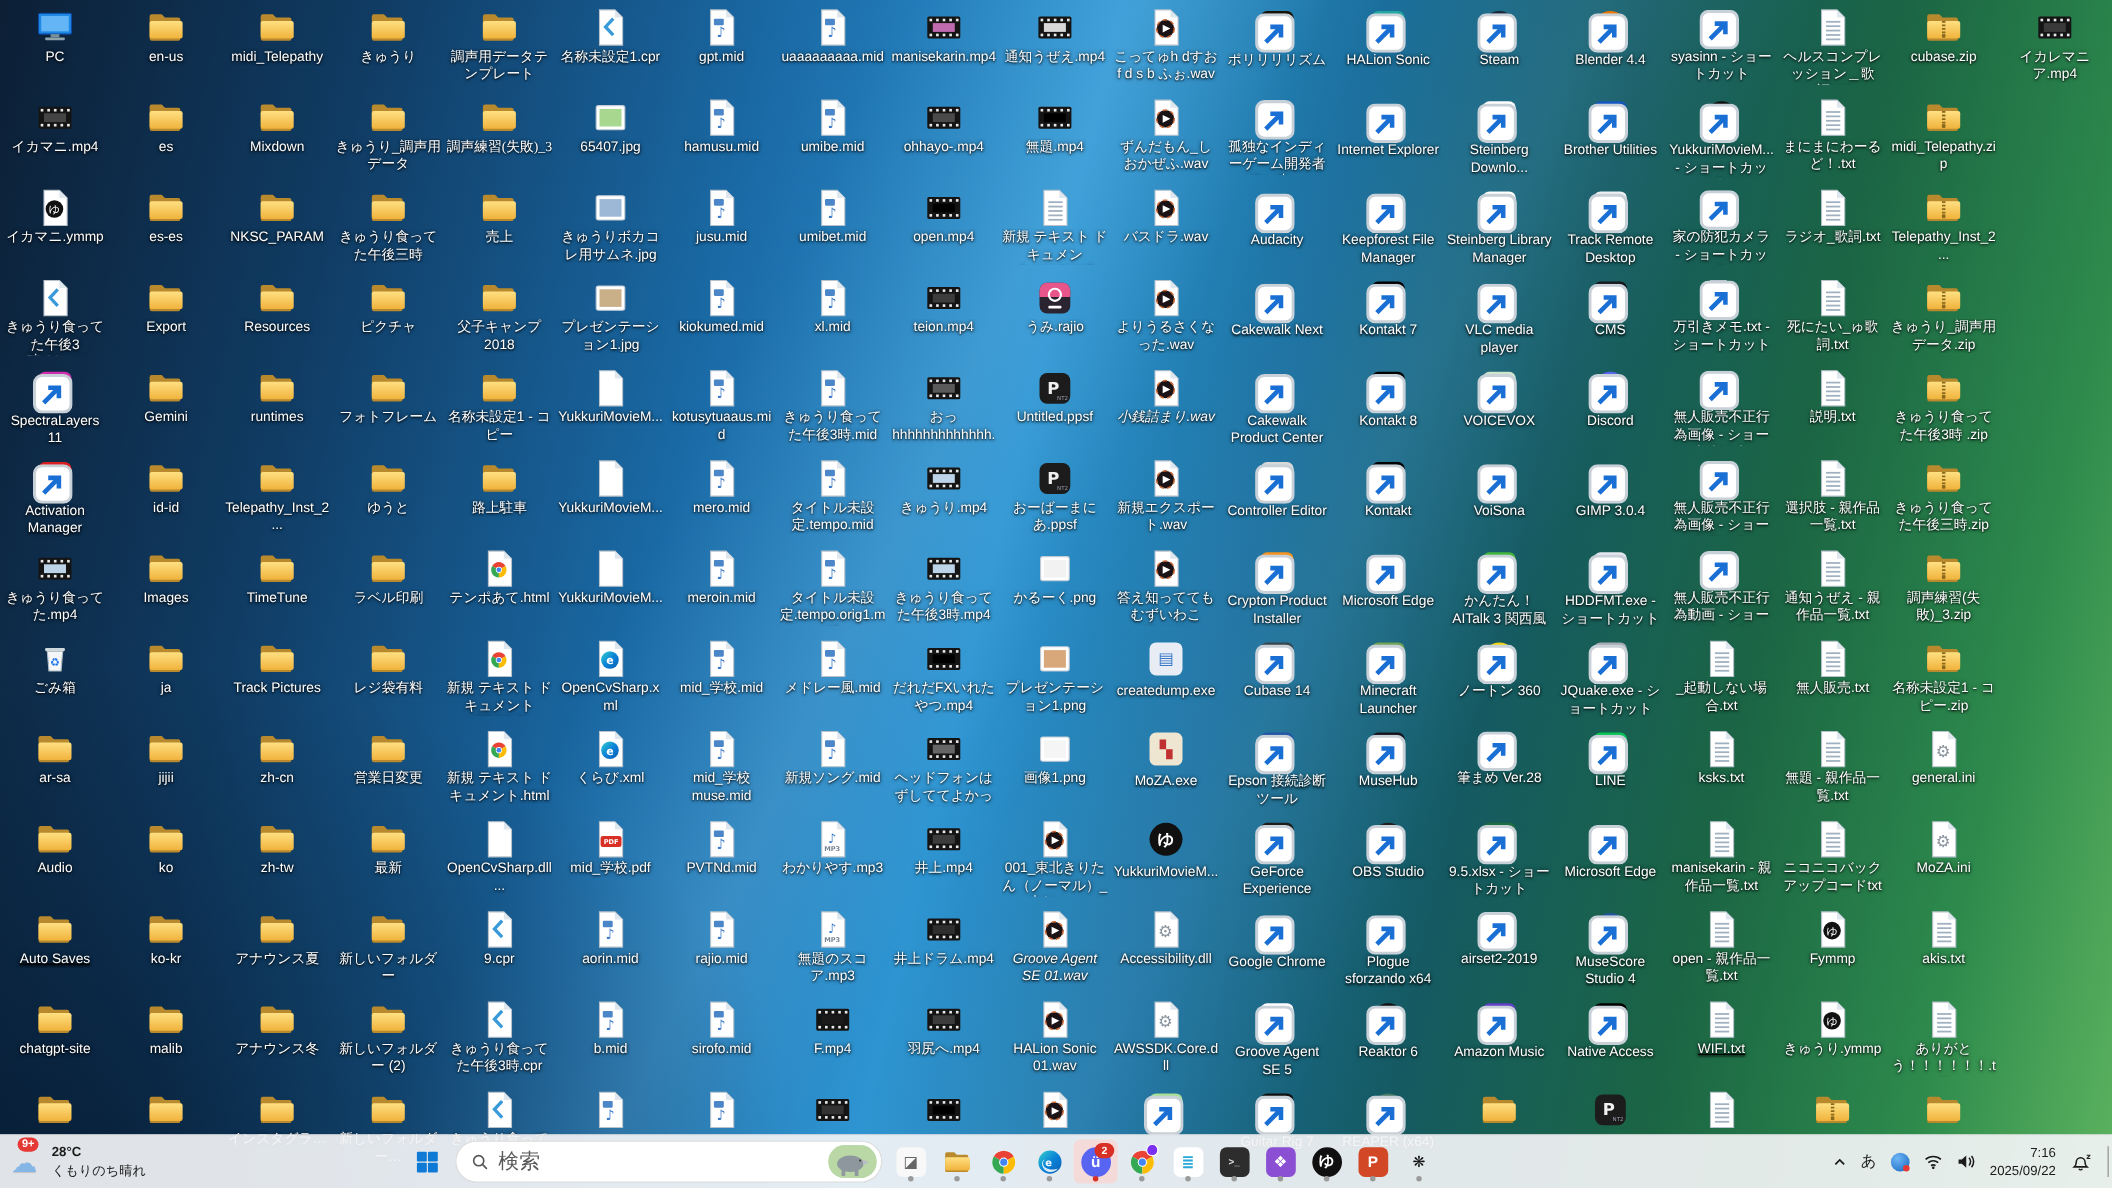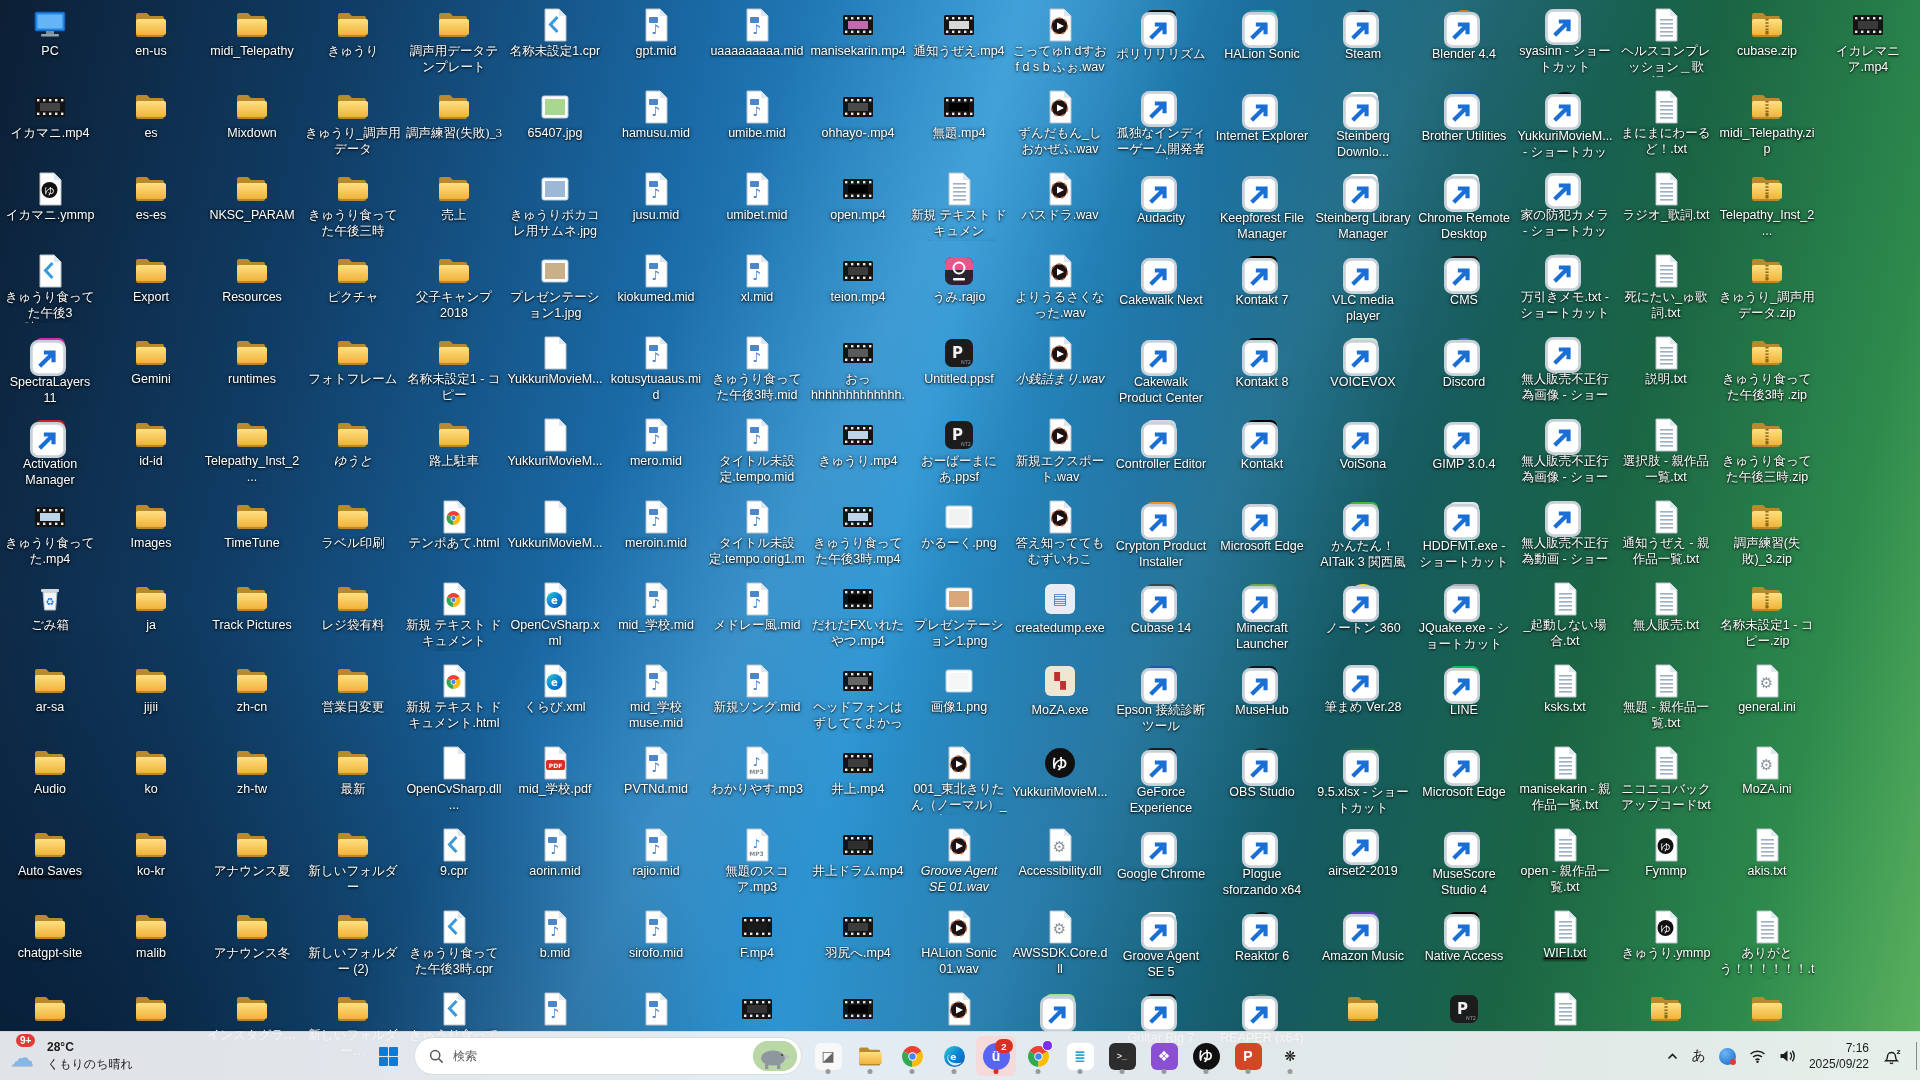--- a/index.html
+++ b/index.html
@@ -38,21 +38,21 @@
   .tbdot{position:absolute;bottom:2px;left:50%;transform:translateX(-50%);width:5px;height:5px;border-radius:3px;background:#9a9a9a;}
   .tbdot.red{background:#d93025;}
   .tbbadge{position:absolute;top:3px;right:3px;min-width:14px;height:14px;border-radius:8px;background:#d93025;color:#fff;
     font-size:9.5px;font-weight:bold;display:flex;align-items:center;justify-content:center;padding:0 2px;}
   .pbadge{position:absolute;top:4px;right:5px;width:9px;height:9px;border-radius:5px;border:1.5px solid #fff;}
   #winlogo{width:19px;height:19px;display:grid;grid-template-columns:9px 9px;grid-template-rows:9px 9px;gap:1px;}
   #winlogo i{background:#0e7ad6;border-radius:1px;}
   #searchpill{height:38px;width:388px;background:#fff;border:1px solid #dcdcdc;border-radius:20px;
     display:flex;align-items:center;padding:0 4px 0 14px;gap:9px;box-sizing:border-box;}
   #searchpill .mag{width:15px;height:15px;}
-  #searchtext{font-size:12px;color:#5a5a5a;flex:1;}
+  #searchtext{font-size:19px;color:#5a5a5a;flex:1;}
   #searchimg{width:44px;height:30px;border-radius:15px;overflow:hidden;background:linear-gradient(#cfe8c0,#9ec98e);}
   .tbic{width:27px;height:27px;border-radius:6px;display:flex;align-items:center;justify-content:center;font-weight:bold;font-size:14px;}
   .tbic.rnd{border-radius:50%;}
   #tray{position:absolute;right:3px;top:0;height:48px;display:flex;align-items:center;gap:9px;font-size:12px;}
   .trbtn{display:flex;align-items:center;justify-content:center;height:36px;padding:0 2px;border-radius:4px;}
   #trayblue{width:17px;height:17px;border-radius:50%;background:radial-gradient(circle at 35% 30%,#6db6f5,#1565c0);position:relative;}
   #trayblue i{position:absolute;right:0;bottom:0;width:6px;height:6px;border-radius:3px;background:#e53935;}
   #clock{text-align:right;line-height:1.35;}
   #showdesk{width:1px;height:28px;background:#8a8a8a;margin-left:4px;}
   svg text{font-family:"DejaVu Sans",sans-serif;}
@@ -998,21 +998,21 @@
     <div class="tile" style="left: 1416px; top: 171px;">
       <span class="icw">
         <span class="appic" style="background:#eef1f4;color:#9aa0a6">
           <span class="g">❐</span>
         </span>
         <svg class="sc" viewBox="0 0 13 13">
           <rect x="0.5" y="0.5" width="12" height="12" rx="2.5" fill="#fff" stroke="#c8d0d8"></rect>
           <path d="M3.5 9.5L8.5 4.5M5 4.5h3.5V8" stroke="#1a6fd4" stroke-width="1.5" fill="none"></path>
         </svg>
       </span>
-      <span class="lbl">Chrome Remote Desktop</span>
+      <span class="lbl">Track Remote Desktop</span>
     </div>
     <div class="tile" style="left: 1517px; top: 171px;">
       <span class="icw">
         <svg viewBox="0 0 36 36">
           <defs>
             <linearGradient id="fg" x1="0" y1="0" x2="0" y2="1">
               <stop offset="0" stop-color="#ffe082"></stop>
               <stop offset="1" stop-color="#f0b33c"></stop>
             </linearGradient>
             <linearGradient id="eg" x1="0" y1="0" x2="1" y2="1">
@@ -1781,21 +1781,21 @@
               <stop offset=".5" stop-color="#0b84d8"></stop>
               <stop offset="1" stop-color="#0a5fb4"></stop>
             </linearGradient>
           </defs>
           <path d="M3 8a2 2 0 012-2h9l3 3h12a2 2 0 012 2v17a2 2 0 01-2 2H5a2 2 0 01-2-2z" fill="#b98a2d"></path>
           <rect x="3" y="12" width="30" height="16" rx="2" fill="url(#fg)"></rect>
         </svg>
       </span>
       <span class="lbl">Telepathy_Inst_2...</span>
     </div>
-    <div class="tile" style="left: 305px; top: 417px; font-style: italic;">
+    <div class="tile" style="left: 305px; top: 417px;">
       <span class="icw">
         <svg viewBox="0 0 36 36">
           <defs>
             <linearGradient id="fg" x1="0" y1="0" x2="0" y2="1">
               <stop offset="0" stop-color="#ffe082"></stop>
               <stop offset="1" stop-color="#f0b33c"></stop>
             </linearGradient>
             <linearGradient id="eg" x1="0" y1="0" x2="1" y2="1">
               <stop offset="0" stop-color="#35d0cb"></stop>
               <stop offset=".5" stop-color="#0b84d8"></stop>

